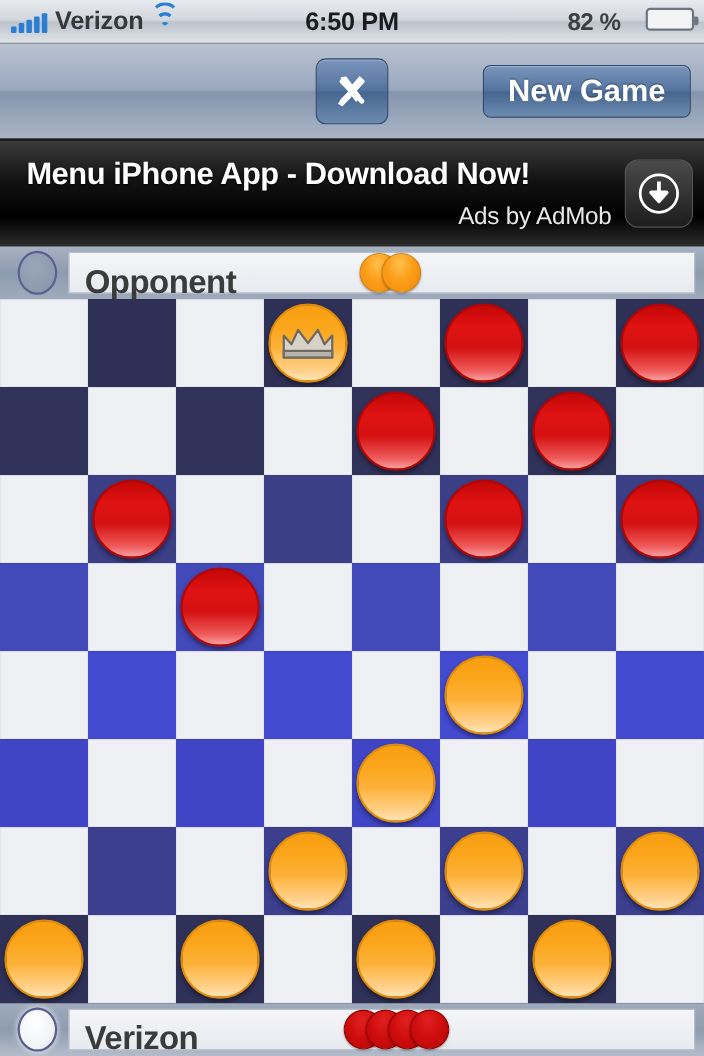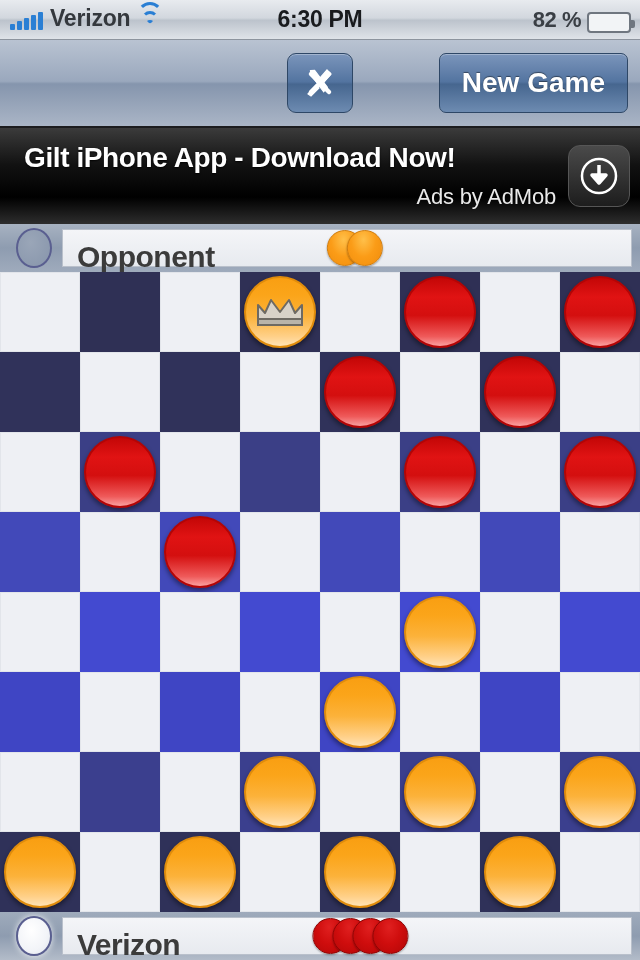--- a/index.html
+++ b/index.html
@@ -26,21 +26,21 @@
   .sig i:nth-child(5){height:18px;}
   .carrier { font-size:23px; font-weight:bold; color:#34383d; line-height:1; letter-spacing:-0.2px; }
   .wifi { width:26px; height:20px; position:relative; }
   .wifi span { position:absolute; left:50%; bottom:0; transform:translateX(-50%);
     border:3px solid transparent; border-top-color:#2a7fd4; border-radius:50%; }
   .wifi .w1 { width:26px; height:26px; bottom:2px; }
   .wifi .w2 { width:17px; height:17px; bottom:2px; }
   .wifi .w3 { width:8px; height:8px; bottom:2px; border-width:3px; }
   .sb-center { position:absolute; left:0; right:0; text-align:center;
     font-size:23px; font-weight:bold; color:#191b1e; letter-spacing:-0.3px; }
-  .sb-right { position:absolute; right:9px; display:flex; align-items:flex-end; gap:6px; }
+  .sb-right { position:absolute; right:9px; display:flex; align-items:flex-start; gap:23px; }
   .batt-pct { font-size:22px; font-weight:bold; color:#3a3f45; letter-spacing:-0.5px; }
   .batt { width:44px; height:21px; border:2px solid #6f767f; border-radius:4px;
     background:#f2f4f6; position:relative; padding:2px; }
   .batt:after { content:""; position:absolute; right:-6px; top:6px; width:4px; height:8px;
     background:#6f767f; border-radius:0 2px 2px 0; }
   .batt-fill { height:100%; background:linear-gradient(to bottom,#8ae267,#3fb521 55%,#56c63a);
     border-radius:1px; }
 
   
   .navbar {
@@ -66,21 +66,21 @@
   }
   .btn-tools {
     position:absolute; left:50%; transform:translateX(-50%);
     width:66px; height:60px; border-radius:9px;
     background:linear-gradient(to bottom,#7b95bb 0%,#5374a0 48%,#46668f 52%,#6d8bb1 100%);
     border:1px solid #2e4766;
     display:flex; align-items:center; justify-content:center;
     box-shadow:inset 0 1px 0 rgba(255,255,255,0.3);
   }
   .btn-new {
-    position:absolute; right:12px; height:60px; padding:0 22px;
+    position:absolute; right:12px; height:48px; padding:0 22px;
     display:flex; align-items:center;
     background:linear-gradient(to bottom,#7b95bb 0%,#5374a0 48%,#46668f 52%,#6d8bb1 100%);
     color:#fff; font-size:28px; font-weight:bold;
     border:1px solid #2e4766; border-radius:7px;
     text-shadow:0 -1px 1px rgba(0,0,0,0.45);
     box-shadow:inset 0 1px 0 rgba(255,255,255,0.3);
   }
 
   
   .ad {
@@ -184,21 +184,21 @@
           <i></i>
           <i></i>
       </span>
       <span class="carrier">Verizon</span>
       <span class="wifi">
         <span class="w1"></span>
           <span class="w2"></span>
           <span class="w3"></span>
       </span>
     </div>
-    <div class="sb-center">6:30 PM</div>
+    <div class="sb-center">6:50 PM</div>
     <div class="sb-right">
       <span class="batt-pct">82 %</span>
       <span class="batt"><span class="batt-fill" style="width:82%"></span></span>
     </div>
   </div>
 
   <div class="navbar">
     <div class="btn-tools">
       <svg width="36" height="36" viewBox="0 0 36 36">
         <g fill="#fff" stroke="#fff" stroke-width="1.2">
@@ -212,21 +212,21 @@
         </g>
       </svg>
     </div>
     <div class="btn-new">
       <span>New Game</span>
     </div>
   </div>
 
   <div class="ad">
     <div class="ad-text">
-      <div class="ad-title">Gilt iPhone App - Download Now!</div>
+      <div class="ad-title">Menu iPhone App - Download Now!</div>
       <div class="ad-sub">Ads by AdMob</div>
     </div>
     <div class="ad-cta">
       <svg width="42" height="42" viewBox="0 0 42 42">
         <circle cx="21" cy="21" r="17" fill="none" stroke="#fff" stroke-width="2.5"></circle>
         <path d="M21 10 L21 25 M14 20 L21 28 L28 20 Z" fill="#fff" stroke="#fff" stroke-width="3.5" stroke-linejoin="round"></path>
       </svg>
     </div>
   </div>
 

